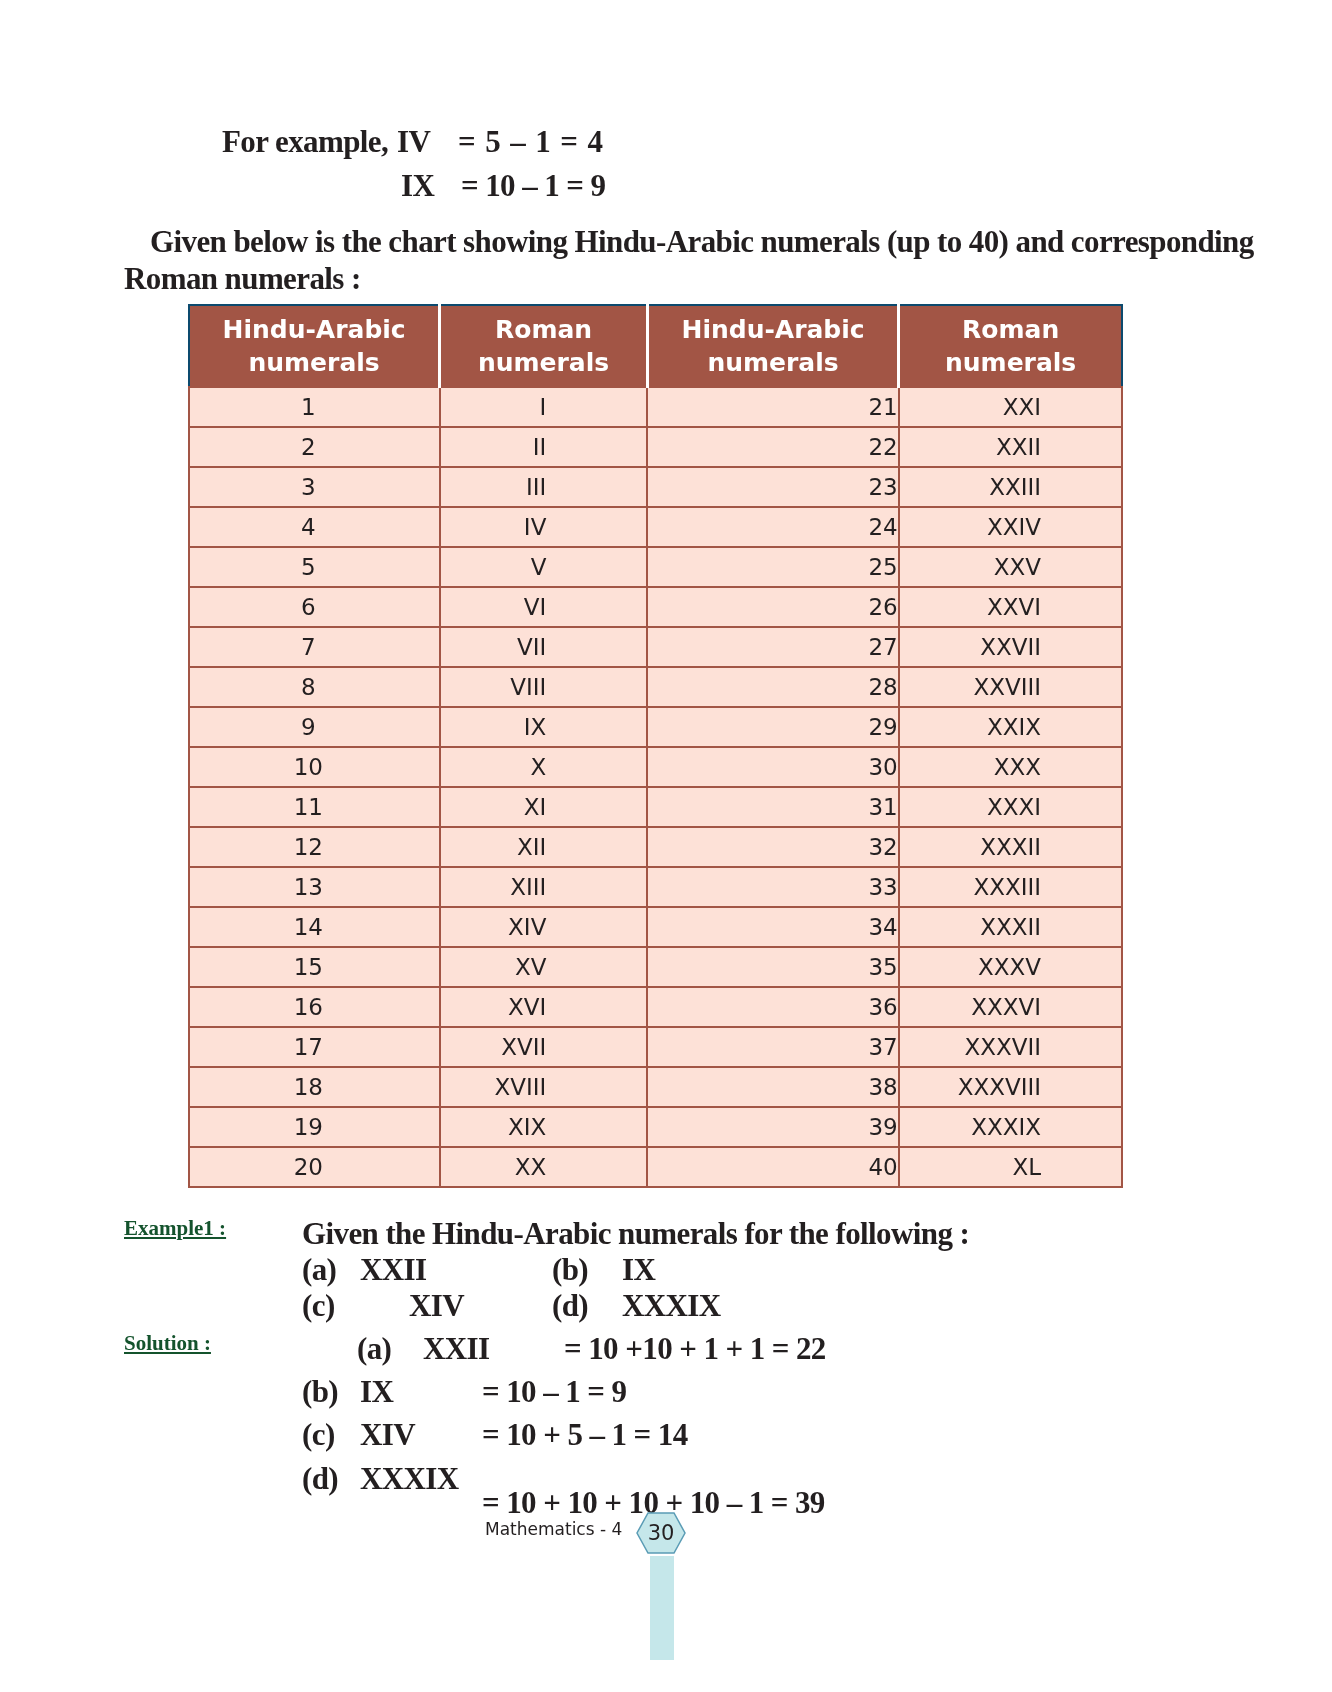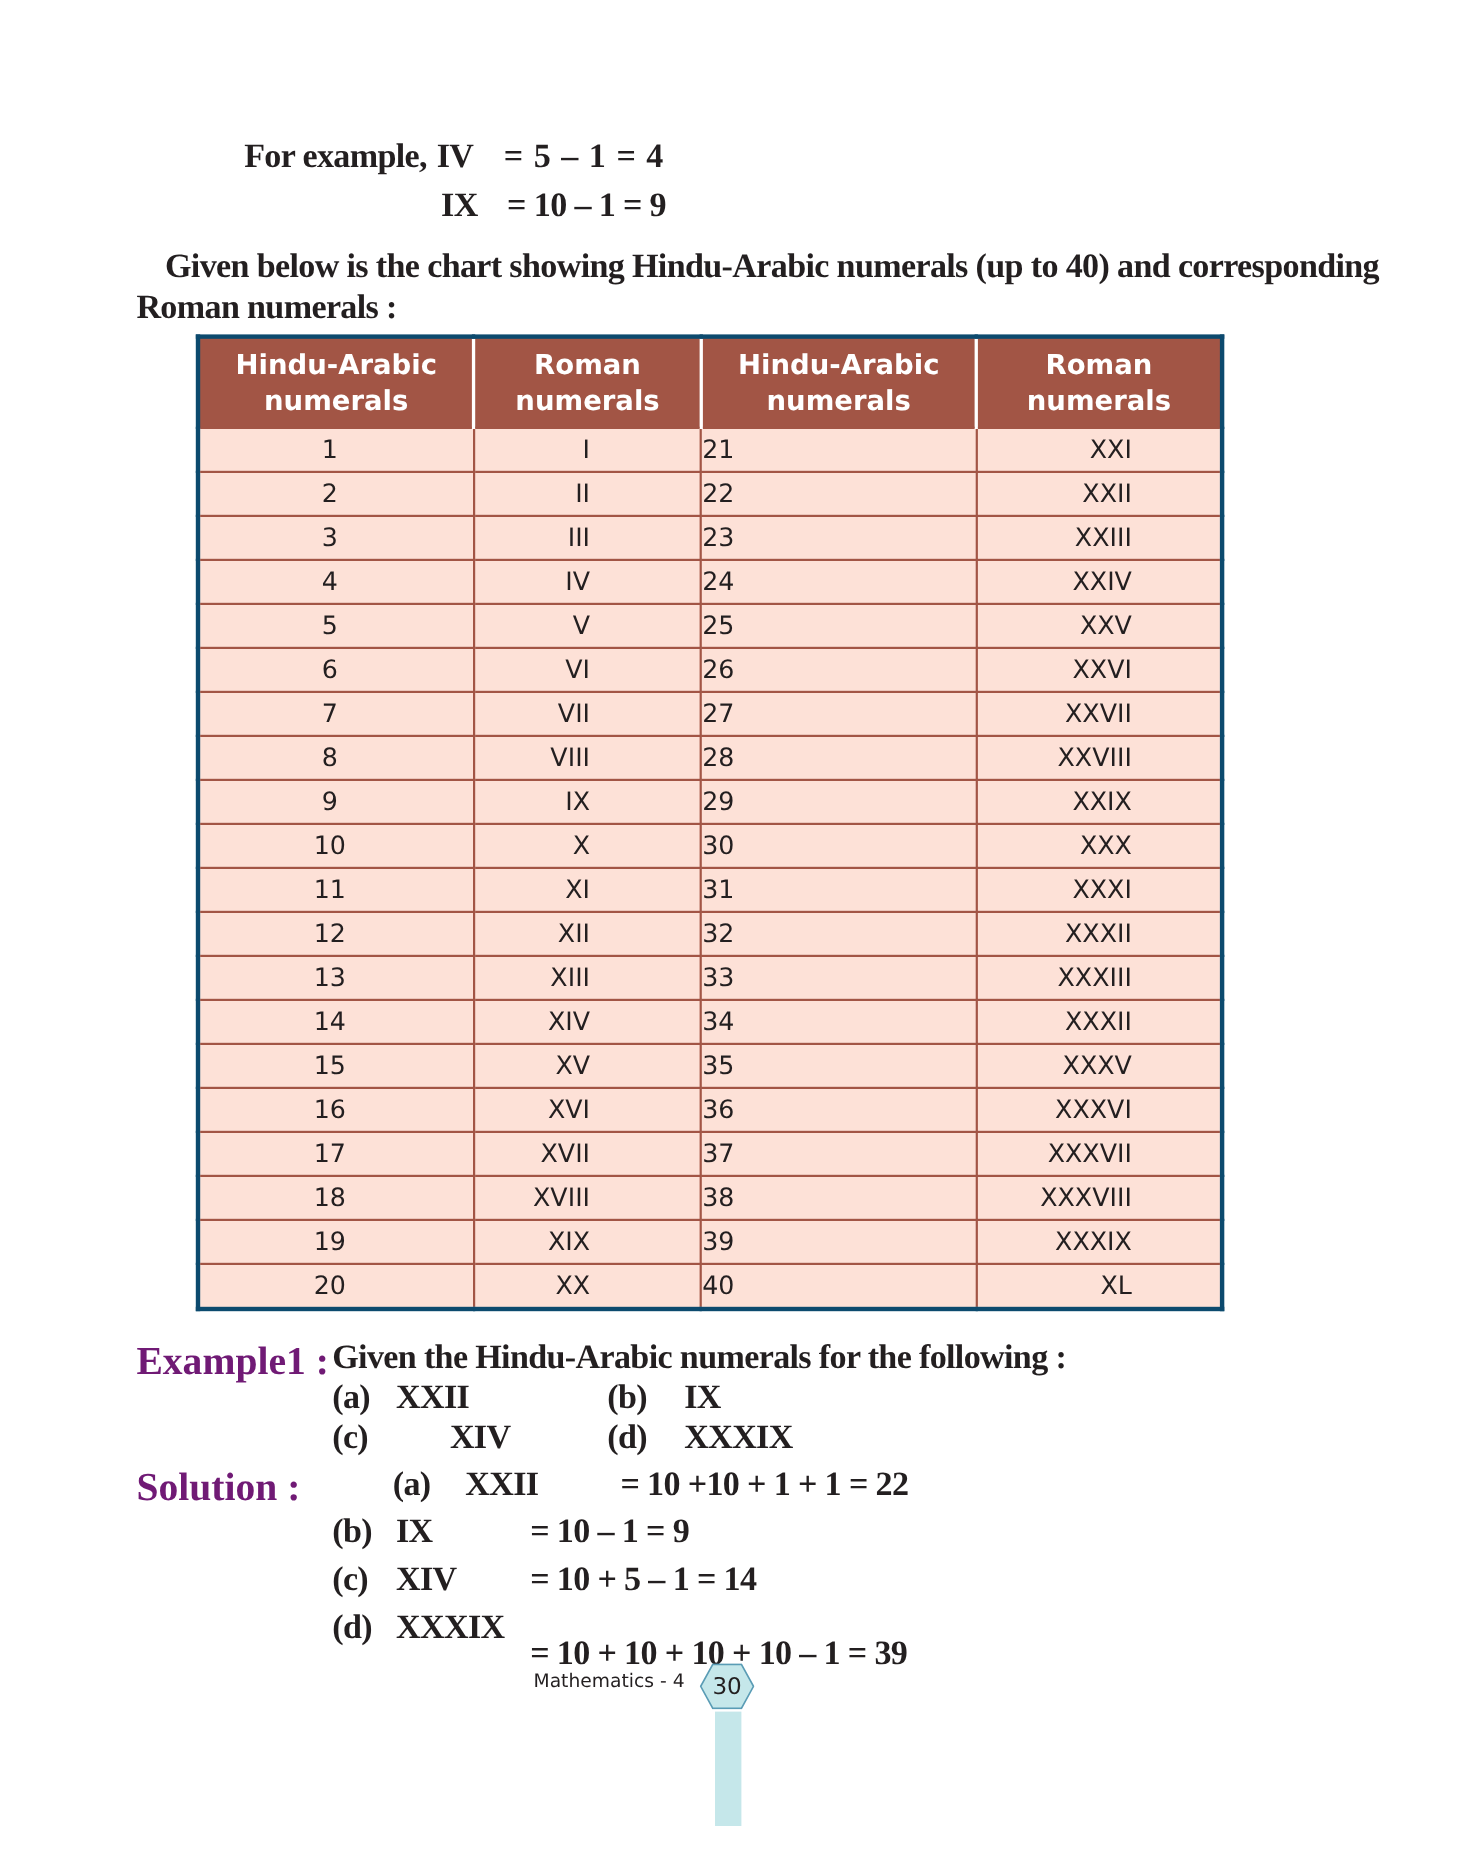--- a/index.html
+++ b/index.html
@@ -1,30 +1,30 @@
 <!DOCTYPE html>
 <html><head>
 <meta charset="utf-8">
 <style>
   html, body { margin:0; padding:0; background:#ffffff; }
   body { width:1332px; height:1692px; position:relative; overflow:hidden; color:#231f20; }
   .serif { font-family: "Liberation Serif", "DejaVu Serif", serif; }
   .sans { font-family: "DejaVu Sans", "Liberation Sans", sans-serif; }
   .abs { position:absolute; white-space:nowrap; }
   .txt { font-size:31px; letter-spacing:-0.6px;font-weight:bold; }
-  .blue { color:#701a75; font-weight:bold; font-size:36px; }
+  .blue { color:#14532d; font-weight:bold; font-size:21px;text-decoration:underline; }
 
   
-  #chart { position:absolute; left:178px; top:304px; width:935px; border-collapse:collapse; border:4px solid #0c4a6e; }
+  #chart { position:absolute; left:188px; top:304px; width:935px; border-collapse:collapse; border:2px solid #0c4a6e; }
   #chart th { background:#a25545; color:#ffffff; font-family:"DejaVu Sans", "Liberation Sans", sans-serif; font-weight:bold; font-size:25px; line-height:33px; height:80px; padding:0; text-align:center; border-left:3px solid #ffffff; }
   #chart th:first-child { border-left:none; }
   #chart td { background:#fde1d7; font-family:"DejaVu Sans", "Liberation Sans", sans-serif; font-size:23px; height:38px; padding:0; border:2px solid #a25545; color:#231f20; }
   #chart td.c1 { text-align:center; padding-right:12px; }
   #chart td.c2 { text-align:right; padding-right:100px; }
-  #chart td.c3 { text-align:left;margin-left:41px; }
+  #chart td.c3 { text-align:right;margin-left:41px; }
   #chart td.c4 { text-align:right; padding-right:80px; }
 
   .footer-label { font-size:17px; color:#231f20; }
   .hex { position:absolute; left:636px; top:1512px; width:50px; height:42px; }
   .hex-num { position:absolute; left:636px; top:1512px; width:50px; height:42px; line-height:42px; text-align:center; font-size:21px; color:#231f20; }
   .bar { position:absolute; left:650px; top:1556px; width:24px; height:104px; background:#c5e7ea; }
 </style>
 </head>
 <body>
 

